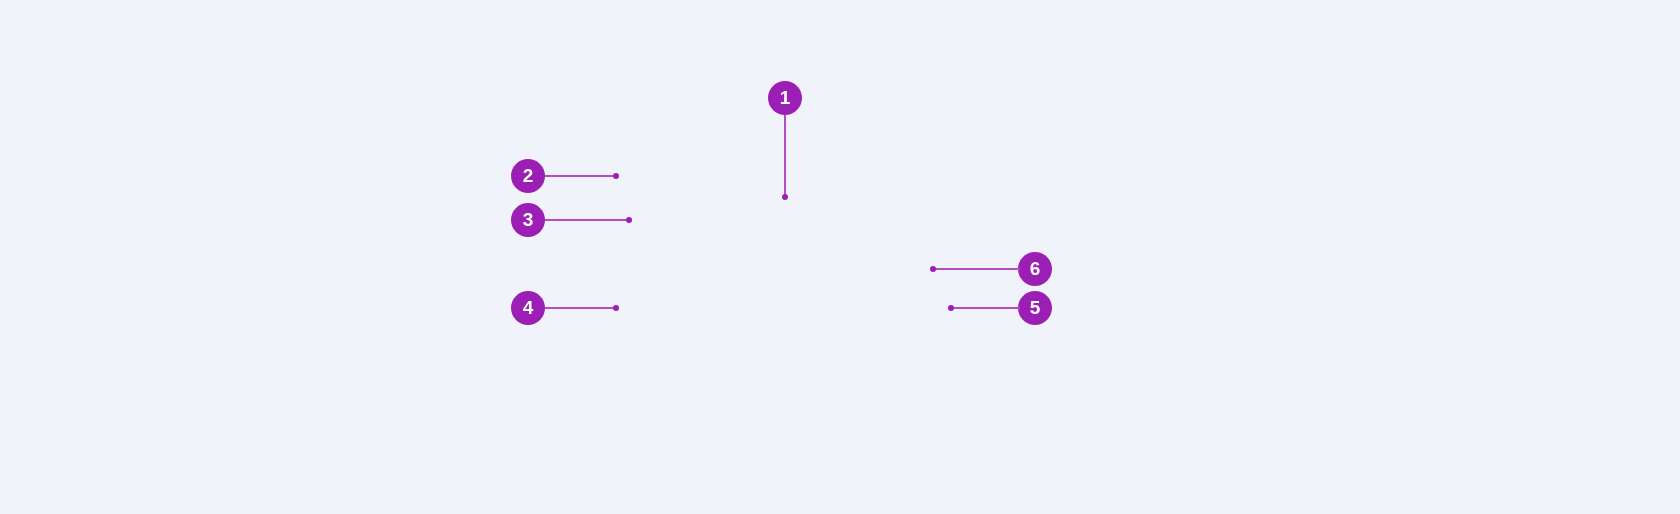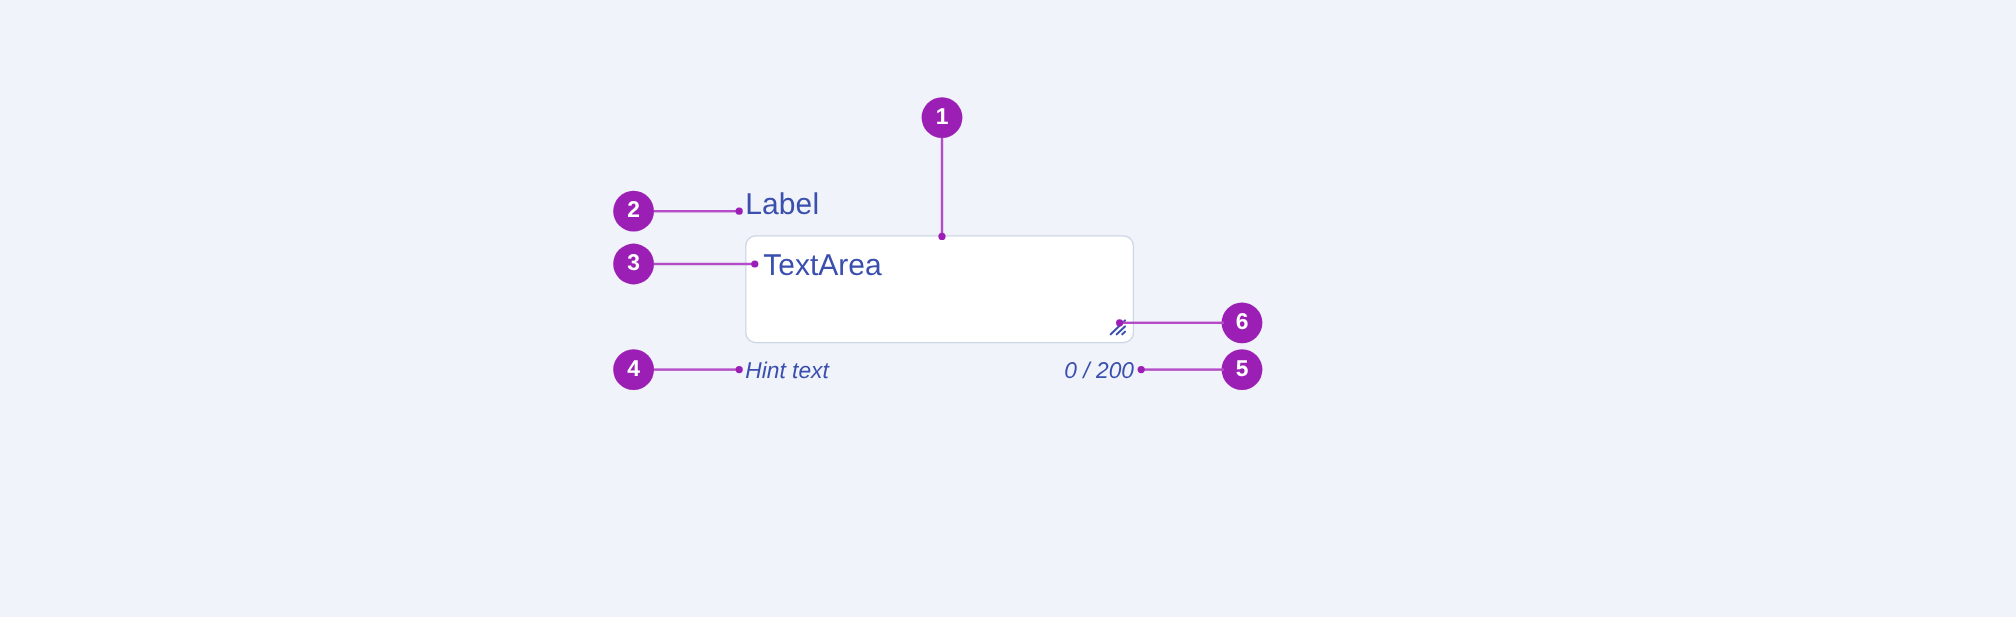--- a/index.html
+++ b/index.html
@@ -124,41 +124,20 @@
     border-radius: 50%;
     background: #9c1fb5;
     pointer-events: none;
   }
 </style>
 </head>
 <body>
 
 <div id="stage">
 
-  <div class="component">
-
-    <div class="field-label">Label</div>
-
-    <div class="textarea-box">
-      <div class="textarea-value">TextArea</div>
-
-      <svg class="resize-grip" viewBox="0 0 18 18">
-        <g stroke="#3b4fae" stroke-width="1.7" stroke-linecap="round">
-          <line x1="15.5" y1="4.0" x2="3.6" y2="15.6"></line>
-          <line x1="15.5" y1="9.0" x2="8.6" y2="15.6"></line>
-          <line x1="15.5" y1="13.4" x2="13.2" y2="15.6"></line>
-        </g>
-      </svg>
-    </div>
-
-    <div class="helper-row">
-      <div class="hint-text">Hint text</div>
-      <div class="char-counter">0 / 200</div>
-    </div>
-  </div>
 
   <div class="ann-layer">
 
     <div class="badge" style="left:768px; top:81px;">
       <span>1</span>
     </div>
     <div class="leader v" style="left:784.2px; top:115px; height:82px;"></div>
     <div class="leader-dot" style="left:782px; top:194px;"></div>
 
     <div class="badge" style="left:511px; top:159px;">

